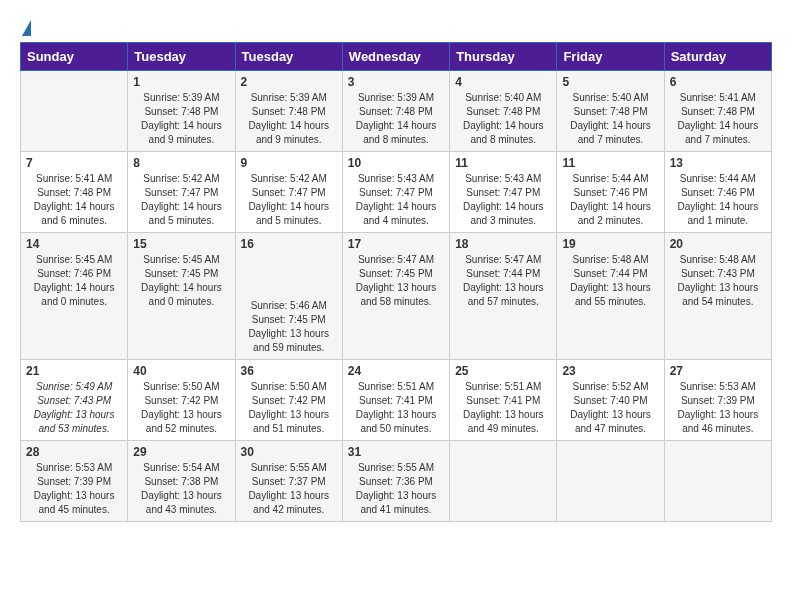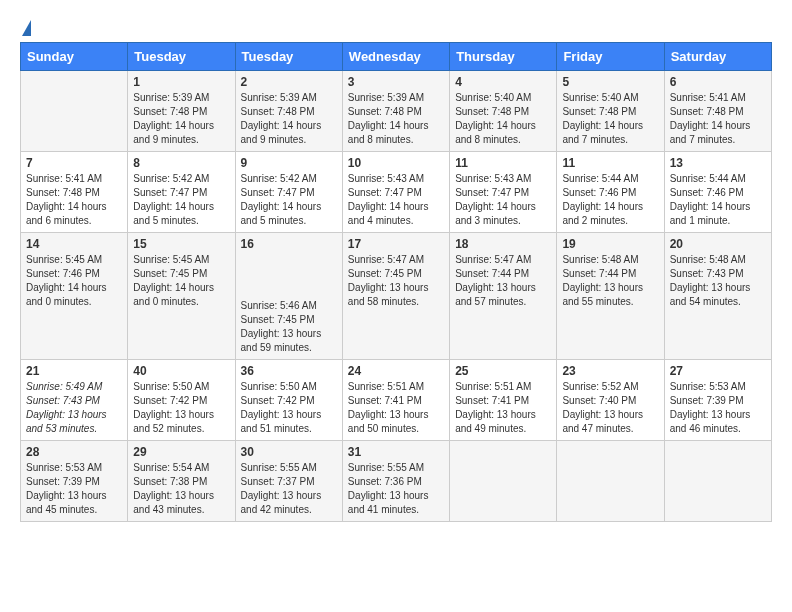--- a/index.html
+++ b/index.html
@@ -32,21 +32,21 @@
     .location-title {
       font-size: 16px;
       color: #333;
     }
     table {
       width: 100%;
       border-collapse: collapse;
       table-layout: fixed;
     }
     thead tr th {
-      background-color: #3b82f6;
+      background-color: #4c1d95;
       color: #fff;
       text-align: left;
       padding: 6px 6px;
       font-size: 13px;
       font-weight: bold;
       border: 1px solid #2a6bb5;
     }
     tbody tr td {
       border: 1px solid #ccc;
       vertical-align: top;
@@ -64,20 +64,21 @@
     .day-number {
       font-weight: bold;
       font-size: 12px;
       display: block;
       margin-bottom: 2px;
     }
     .cell-info {
       font-size: 10px;
       line-height: 1.4;
       color: #333;
+      text-align: center;
     }
   </style>
 </head>
 <body>
 
 <div class="header">
   <div class="logo">
     <div style="display:flex;align-items:center;gap:2px;">
       <span style="font-size:22px;font-weight:bold;color:#333;"></span>
       <span style="display:inline-block;width:0;height:0;border-left:9px solid transparent;border-bottom:16px solid #2a6bb5;margin:0 1px 0 0;"></span>

